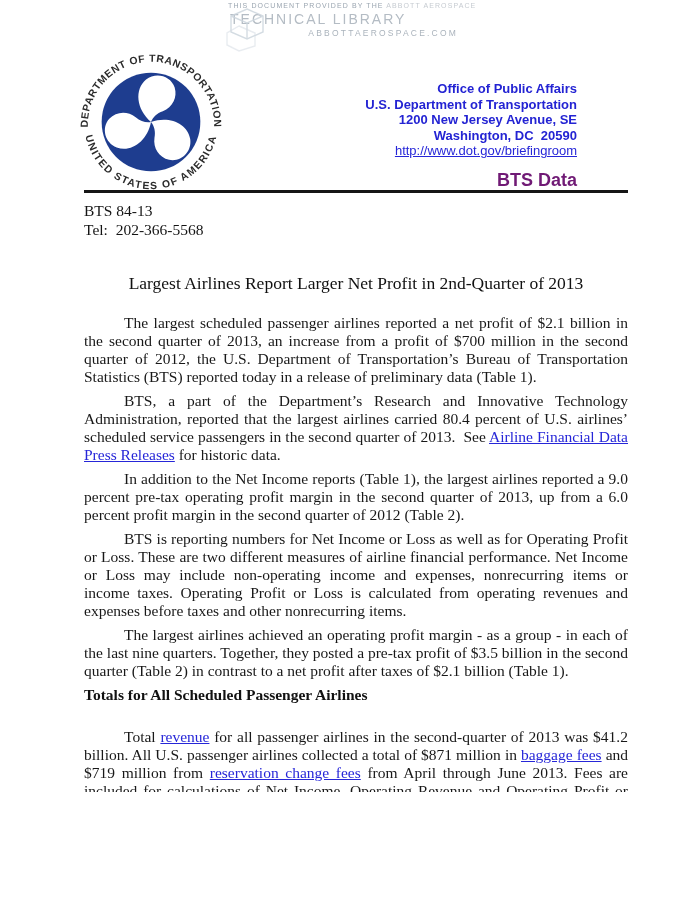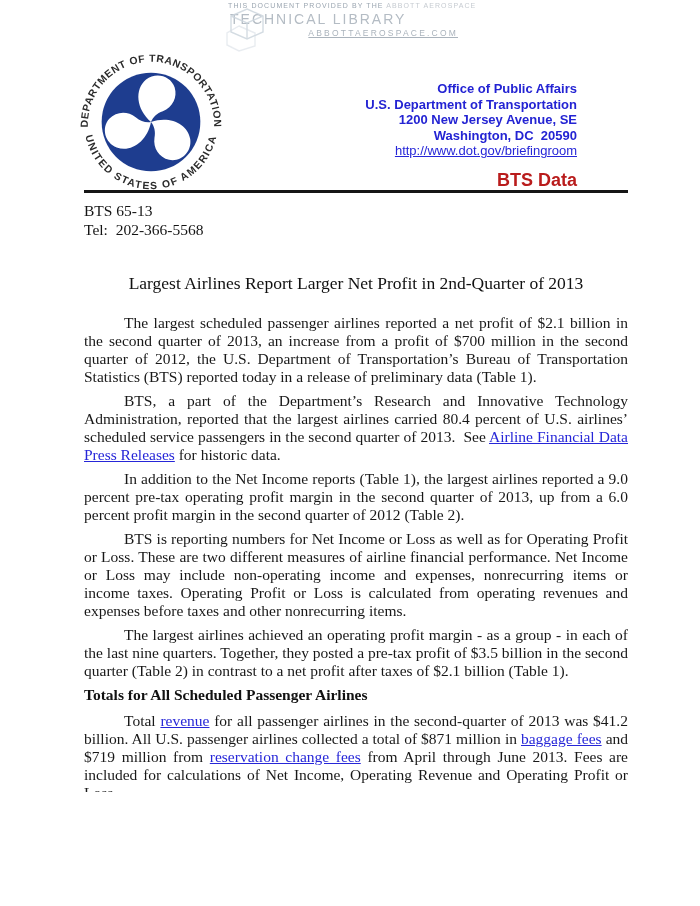--- a/index.html
+++ b/index.html
@@ -15,38 +15,38 @@
     position:relative;width:700px;height:792px;background:#ffffff;
     font-family:"Liberation Serif",serif;color:#1a1a1a;overflow:hidden;
   }
   
   .watermark{position:absolute;top:2px;left:228px;width:230px;
     font-family:"Liberation Sans",sans-serif;line-height:1;}
   .wm-cube{position:absolute;left:-6px;top:4px;}
   .wm-line1{text-align:right;font-size:7px;letter-spacing:1.1px;color:#9ba6b1;white-space:nowrap;}
   .wm-brand{color:#c6cbd1;}
   .wm-line2{margin-top:3px;font-size:14px;letter-spacing:2px;color:var(--wm-gray);white-space:nowrap;padding-left:2px;}
-  .wm-line3{margin-top:3px;text-align:right;font-size:8.5px;letter-spacing:2.2px;color:#aab3bc;white-space:nowrap;text-decoration:underline;}
+  .wm-line3{margin-top:3px;text-align:right;font-size:8.5px;letter-spacing:2.2px;color:#aab3bc;white-space:nowrap;}
   
   .seal{position:absolute;left:77px;top:48px;width:148px;height:148px;}
   .seal-text{font-family:"Liberation Sans",sans-serif;font-size:10.5px;font-weight:bold;fill:#2b2b2b;letter-spacing:0.6px;}
   .seal-text-bottom{letter-spacing:1.4px;}
   .addr{position:absolute;top:81px;right:123px;text-align:right;
     font-family:"Liberation Sans",sans-serif;font-size:13px;font-weight:bold;
     line-height:15.5px;color:var(--address-blue);}
   .addr-link{display:block;font-weight:normal;color:var(--link-blue);text-decoration:underline;cursor:pointer;}
-  .bts-data{margin-top:11px;font-size:18px;font-weight:bold;color:#b91c1c;line-height:20px;}
+  .bts-data{margin-top:11px;font-size:18px;font-weight:bold;color:#701a75;line-height:20px;}
   .rule{position:absolute;left:84px;top:190px;width:544px;height:2.5px;background:var(--rule-black);}
   
   .release-info{position:absolute;left:84px;top:201px;font-size:15.5px;line-height:19px;color:#141414;}
   
   .body-copy{position:absolute;left:84px;top:272px;width:544px;}
   .doc-title{font-size:17.5px;font-weight:normal;text-align:center;line-height:22px;margin:0 0 20px 0;color:#111;}
   .body-copy p{font-size:15.5px;line-height:18px;text-align:justify;text-indent:40px;margin:0 0 6px 0;color:#181818;}
-  .body-copy h2{font-size:15.5px;line-height:18px;font-weight:bold;margin:4px 0 8px 0;color:#111;}
+  .body-copy h2{font-size:15.5px;line-height:18px;font-weight:bold;margin:4px 0 24px 0;color:#111;}
   .doc-link{color:var(--link-blue);text-decoration:underline;cursor:pointer;}
 </style>
 </head>
 <body>
 
 <div class="page">
 
   <div class="watermark">
     <svg class="wm-cube" width="50" height="46" viewBox="0 0 50 46">
       <g fill="none" stroke="#cdd6de" stroke-width="1.4" opacity="0.85">
@@ -84,21 +84,21 @@
     <div>U.S. Department of Transportation</div>
     <div>1200 New Jersey Avenue, SE</div>
     <div>Washington, DC&nbsp; 20590</div>
     <a class="addr-link">http://www.dot.gov/briefingroom</a>
     <div class="bts-data">BTS Data</div>
   </div>
 
   <div class="rule"></div>
 
   <div class="release-info">
-    <div>BTS 65-13</div>
+    <div>BTS 84-13</div>
     <div>Tel:&nbsp; 202-366-5568</div>
   </div>
 
   <div class="body-copy">
     <h1 class="doc-title">Largest Airlines Report Larger Net Profit in 2nd-Quarter of 2013</h1>
 
   <p><span>The largest scheduled passenger airlines reported a net profit of $2.1 billion in the second quarter of 2013, an increase from a profit of $700 million in the second quarter of 2012, the U.S. Department of Transportation’s Bureau of Transportation Statistics (BTS) reported today in a release of preliminary data (Table 1).</span></p>
       <p><span>BTS, a part of the Department’s Research and Innovative Technology Administration, reported that the largest airlines carried 80.4 percent of U.S. airlines’ scheduled service passengers in the second quarter of 2013.&nbsp; See </span><a class="doc-link" href="#">Airline Financial Data Press Releases</a><span> for historic data.</span></p>
       <p><span>In addition to the Net Income reports (Table 1), the largest airlines reported a 9.0 percent pre-tax operating profit margin in the second quarter of 2013, up from a 6.0 percent profit margin in the second quarter of 2012 (Table 2).</span></p>
       <p><span>BTS is reporting numbers for Net Income or Loss as well as for Operating Profit or Loss. These are two different measures of airline financial performance. Net Income or Loss may include non-operating income and expenses, nonrecurring items or income taxes. Operating Profit or Loss is calculated from operating revenues and expenses before taxes and other nonrecurring items.</span></p>

